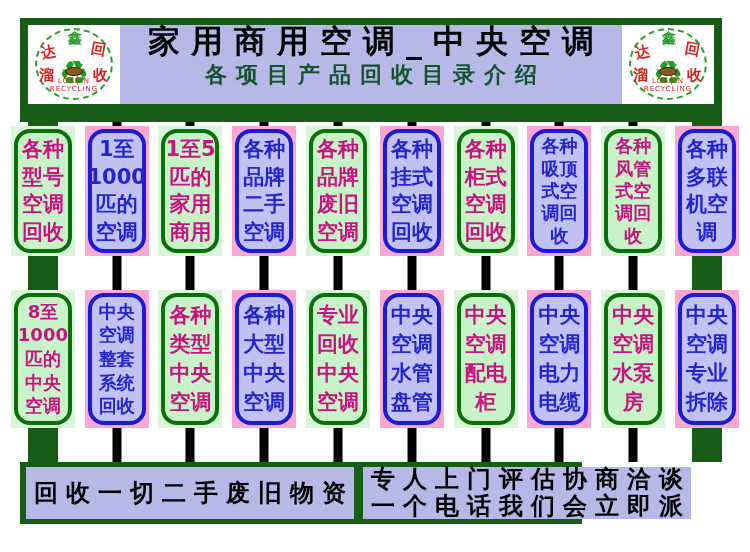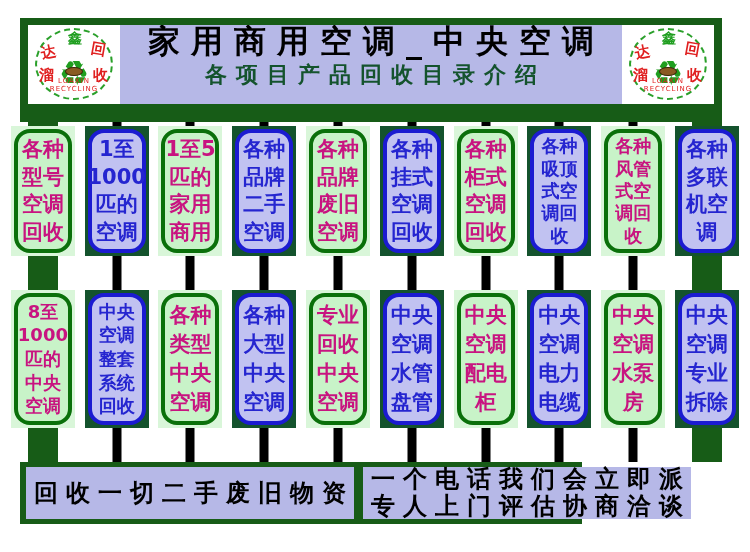--- a/index.html
+++ b/index.html
@@ -38,21 +38,21 @@
   .logo-en.l2 { bottom: 4px; }
 
   
   .grid { position: absolute; left: 6px; top: 122px; width: 738px; height: 340px; display: flex; }
   .col { flex: 1; position: relative; display: flex; flex-direction: column; align-items: center; }
   .stem { position: absolute; top: 0; bottom: 0; left: 50%; transform: translateX(-50%);
           width: 9px; background: #000000; }
   .col.rail .stem { width: 30px; background: #175c17; }
   .cell { position: relative; padding: 3px; }
   .cell.green { background: #d9f6d9; }
-  .cell.blue  { background: #14532d; }
+  .cell.blue  { background: #f9a8d4; }
   .cell.r1 { margin-top: 4px; }
   .cell.r2 { margin-top: 34px; }
   .pill { width: 58px; border-radius: 16px; border: 4px solid; display: flex;
           flex-direction: column; justify-content: space-evenly; align-items: center; }
   .cell.r1 .pill { height: 124px; }
   .cell.r2 .pill { height: 132px; }
   .cell.green .pill { background: #c8f3c8; border-color: #0a700a; color: #c81480; }
   .cell.blue  .pill { background: #c1c2f1; border-color: #1b1bd1; color: #2525d0; }
   .pill .line { font-weight: bold; font-size: 21px; line-height: 1; white-space: nowrap; }
   .pill.small .line { font-size: 18px; }
@@ -303,18 +303,18 @@
           </div>
         </div>
       </div>
     </div>
 
   <div class="banner">
     <div class="banner-box">
       <div class="banner-line">回收一切二手废旧物资</div>
     </div>
     <div class="banner-box">
+      <div class="banner-line">专人上门评估协商洽谈</div>
       <div class="banner-line">一个电话我们会立即派</div>
-      <div class="banner-line">专人上门评估协商洽谈</div>
     </div>
   </div>
 
 </div>
 
 </body></html>

